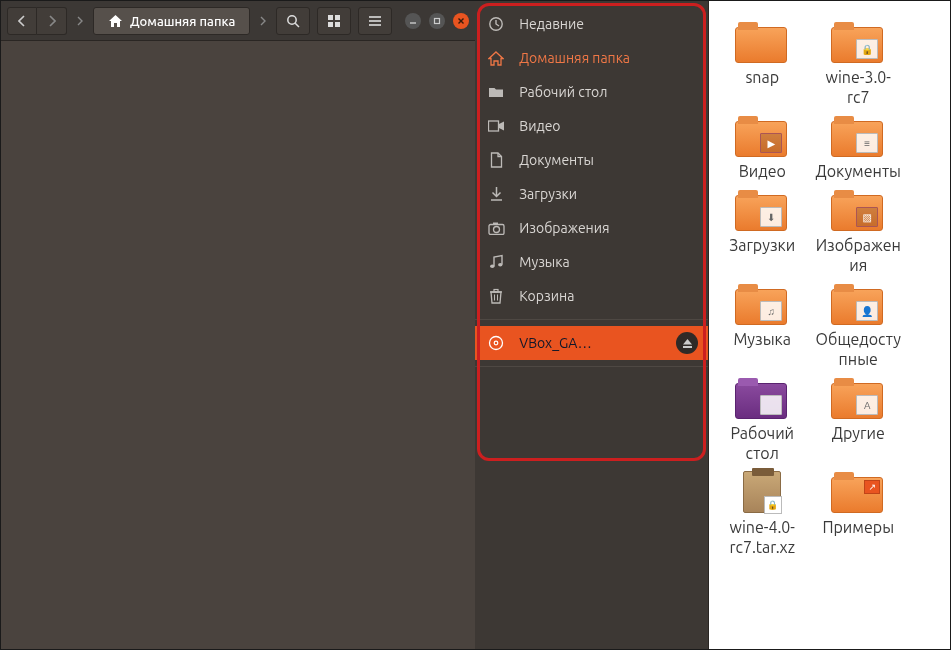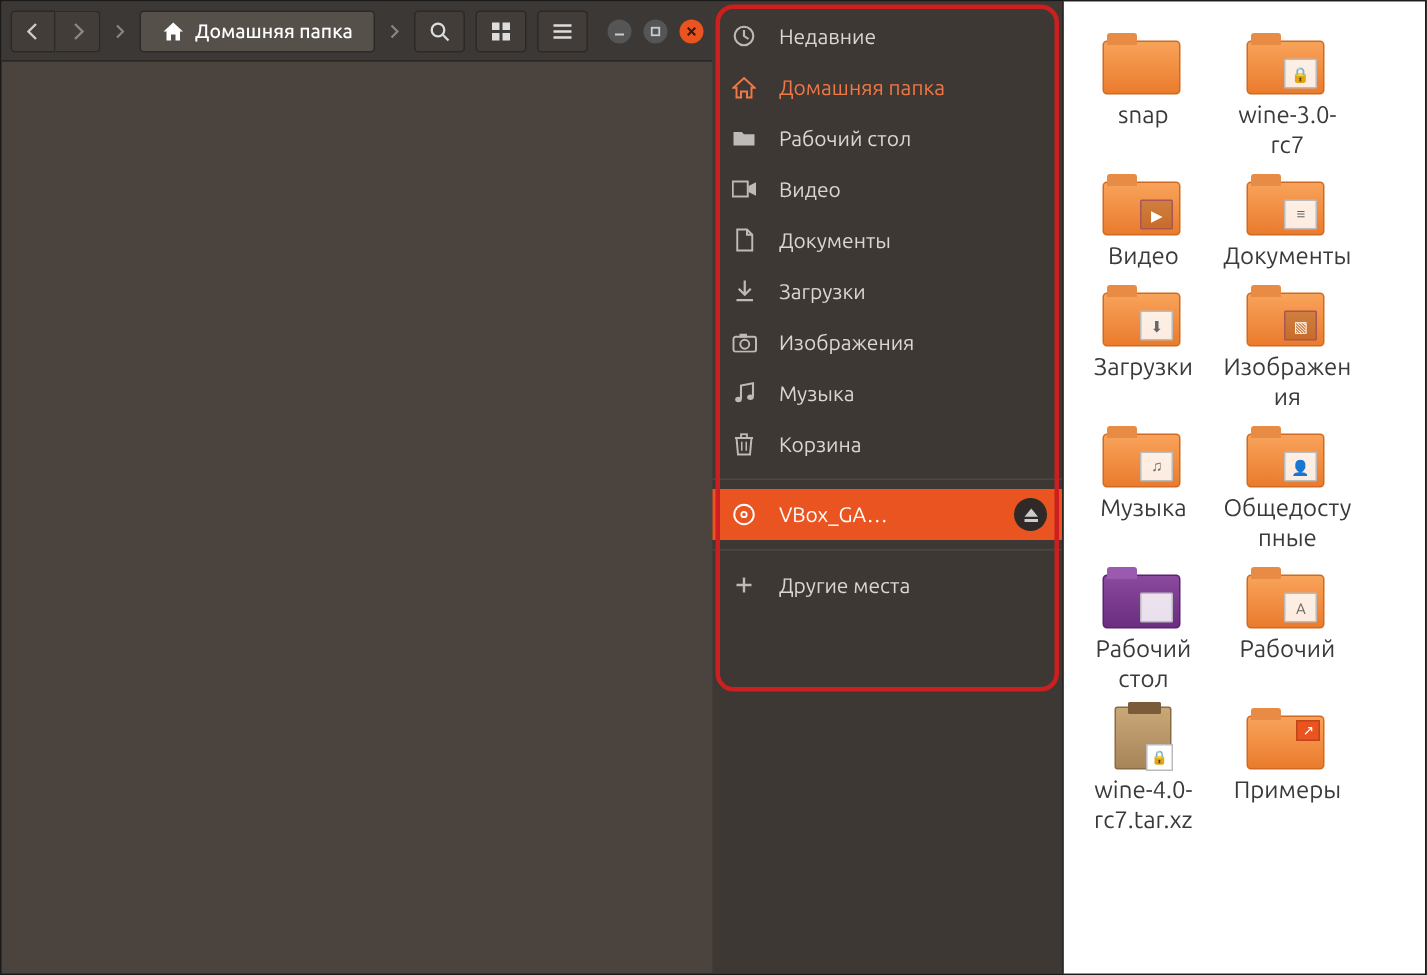--- a/index.html
+++ b/index.html
@@ -19,21 +19,21 @@
     .win-controls { display: flex; align-items: center; gap: 8px; margin-left: 6px; }
     .win-circle { width: 16px; height: 16px; border-radius: 50%; background: #555; display: flex; align-items: center; justify-content: center; font-size: 9px; color: #111; }
     .win-circle.close { background: #e95420; }
 
     
     .body { flex: 1; display: flex; }
     .sidebar { width: 234px; background: #3d3834; position: relative; padding-top: 6px; border-right: 1px solid #2a2623; }
     .sidebar-highlight { position: absolute; top: 2px; left: 2px; right: 2px; height: 458px; border: 3px solid #cc1f1f; border-radius: 12px; pointer-events: none; }
     .s-item { height: 34px; display: flex; align-items: center; padding: 0 12px; gap: 14px; color: #d9d6d3; cursor: pointer; }
     .s-item.active { color: #f07746; }
-    .s-item.selected { background: #e95420; color: #ffffff; }
+    .s-item.selected { background: #e95420; color: #0f172a; }
     .s-icon { width: 18px; display: flex; align-items: center; justify-content: center; flex-shrink: 0; }
     .s-label { font-size: 14px; white-space: nowrap; overflow: hidden; text-overflow: ellipsis; flex: 1; }
     .eject { width: 22px; height: 22px; border-radius: 50%; background: #2f2a27; display: flex; align-items: center; justify-content: center; margin-right: -2px; }
     .s-divider { height: 1px; background: #4e4843; margin: 6px 0; }
 
     
     .content { flex: 1; background: #fff; padding: 16px 10px; overflow: auto; }
     .grid { display: flex; flex-wrap: wrap; gap: 4px 10px; }
     .item { width: 86px; display: flex; flex-direction: column; align-items: center; text-align: center; cursor: pointer; }
     .icon-box { width: 54px; height: 46px; position: relative; }
@@ -240,32 +240,20 @@
       <span class="s-label">VBox_GA…</span>
       <span class="eject">
               <svg width="11" height="11" viewBox="0 0 11 11">
                 <path d="M5.5 1 L10 6.5 L1 6.5 Z" fill="#ccc"></path>
                 <rect x="1" y="8" width="9" height="2" fill="#ccc"></rect>
               </svg>
             </span>
     </div>
         </div>
       <div class="s-divider"></div>
-      <div id="sb-other">
-          <div class="s-item">
-      <span class="s-icon">
-              <svg width="14" height="14" viewBox="0 0 14 14">
-                <line x1="7" y1="2" x2="7" y2="12" stroke="#bdbab7" stroke-width="1.6"></line>
-                <line x1="2" y1="7" x2="12" y2="7" stroke="#bdbab7" stroke-width="1.6"></line>
-              </svg>
-            </span>
-      <span class="s-label">Другие места</span>
-
-    </div>
-        </div>
     </div>
 
     <div class="content">
       <div class="grid" id="grid">
           <div class="item">
       <div class="icon-box">
               <div class="folder">
         
         
       </div>
@@ -344,21 +332,21 @@
             </div>
       <div class="item-label">Рабочий стол</div>
     </div>
           <div class="item">
       <div class="icon-box">
               <div class="folder">
         <div class="folder-inner">A</div>
 
       </div>
             </div>
-      <div class="item-label">Рабочий</div>
+      <div class="item-label">Другие</div>
     </div>
           <div class="item">
       <div class="icon-box">
               <div class="archive">
                 <div class="emblem">🔒</div>
               </div>
             </div>
       <div class="item-label">wine-4.0-rc7.tar.xz</div>
     </div>
           <div class="item">

